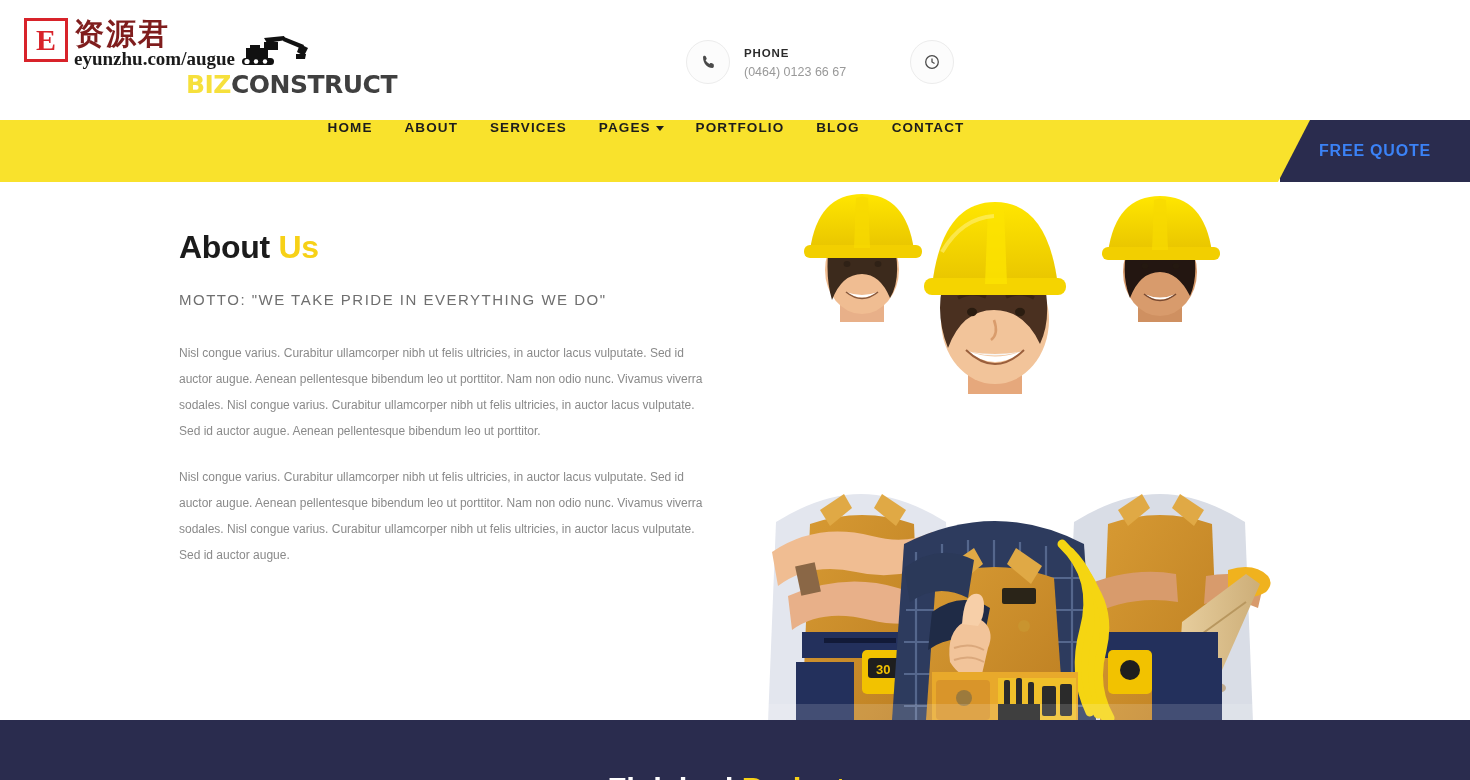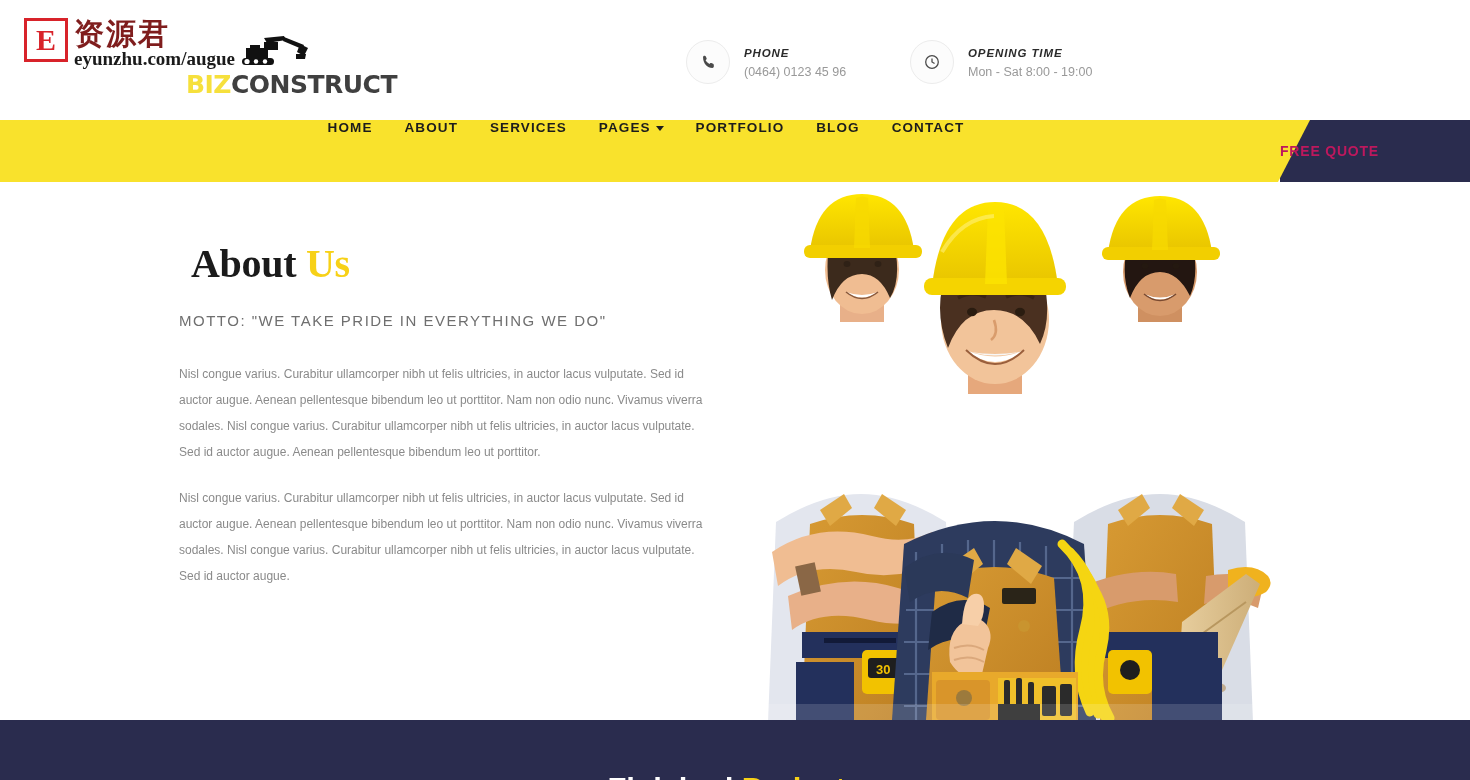--- a/index.html
+++ b/index.html
@@ -114,21 +114,20 @@
   }
   .contact-icon svg { display: block; }
   .contact-txt { margin-left: 14px; }
   .contact-label {
     font-size: 11.5px;
     font-weight: bold;
     letter-spacing: 0.9px;
     color: #2b2b2b;
     text-transform: uppercase;
     line-height: 1.3;
-    font-style: italic;
   }
   .contact-value {
     font-size: 12.5px;
     color: #999999;
     line-height: 1.5;
     margin-top: 2px;
   }
 
   
   .navbar {
@@ -179,23 +178,23 @@
     border-left: 4px solid transparent;
     border-right: 4px solid transparent;
     border-top: 5px solid #1c1c1c;
     display: inline-block;
     margin-top: 2px;
   }
   .free-quote {
     position: absolute;
     right: 0; top: 0;
     width: 190px; height: 62px;
-    display: flex; align-items: center; justify-content: flex-start;
-    color: #be185d;
-    font-size: 14px;
+    display: flex; align-items: center; justify-content: center;
+    color: #3b82f6;
+    font-size: 16px;
     font-weight: bold;
     letter-spacing: 0.8px;
     text-transform: uppercase;
     cursor: pointer;
     z-index: 3;
   }
 
   
   .about {
     position: relative;
@@ -203,26 +202,25 @@
     background: #ffffff;
     overflow: hidden;
   }
   .about-text {
     position: absolute;
     left: 179px;
     top: 48px;
     width: 525px;
   }
   .about-title {
-    font-size: 40px;
+    font-size: 32px;
     font-weight: bold;
     line-height: 1.1;
-    margin: 12px;
+    margin: 0;
     letter-spacing: -0.3px;
-    font-family: Liberation Serif, serif;
   }
   .t-dark { color: #1b1b1b; }
   .t-yellow { color: #f7d117; }
   .about-motto {
     margin: 24px 0 0 0;
     font-size: 15px;
     color: #6f6f6f;
     letter-spacing: 1.5px;
     text-transform: uppercase;
     line-height: 1.4;
@@ -304,35 +302,31 @@
   <div class="contact-row">
 
     <div class="contact-item">
       <span class="contact-icon">
         <svg viewBox="0 0 24 24" width="17" height="17" fill="#4a4a4a" aria-hidden="true">
           <path d="M6.6 2.5c.7 0 1.3.4 1.6 1l1.1 2.4c.3.6.1 1.3-.4 1.8l-1 1a12 12 0 0 0 5.4 5.4l1-1c.5-.5 1.2-.7 1.8-.4l2.4 1.1c.6.3 1 .9 1 1.6v2.3c0 1.1-.9 2-2 2C10.5 19.7 4.3 13.5 4.3 4.5c0-1.1.9-2 2-2z"></path>
         </svg>
       </span>
       <span class="contact-txt">
         <span class="contact-label">PHONE</span>
-        <span class="contact-value" style="display:block;">(0464) 0123 45 96</span>
+        <span class="contact-value" style="display:block;">(0464) 0123 66 67</span>
       </span>
     </div>
 
 
     <div class="contact-item">
       <span class="contact-icon">
         <svg viewBox="0 0 24 24" width="18" height="18" fill="none" stroke="#4a4a4a" stroke-width="1.7" aria-hidden="true">
           <circle cx="12" cy="12" r="8.4"></circle>
           <path d="M12 7.3V12l3.4 2.1"></path>
         </svg>
-      </span>
-      <span class="contact-txt">
-        <span class="contact-label">OPENING TIME</span>
-        <span class="contact-value" style="display:block;">Mon - Sat 8:00 - 19:00</span>
       </span>
     </div>
   </div>
 </header>
 
 <nav class="navbar">
   <div class="nav-dark"></div>
   <div class="nav-yellow"></div>
 
   <div class="nav-links">

